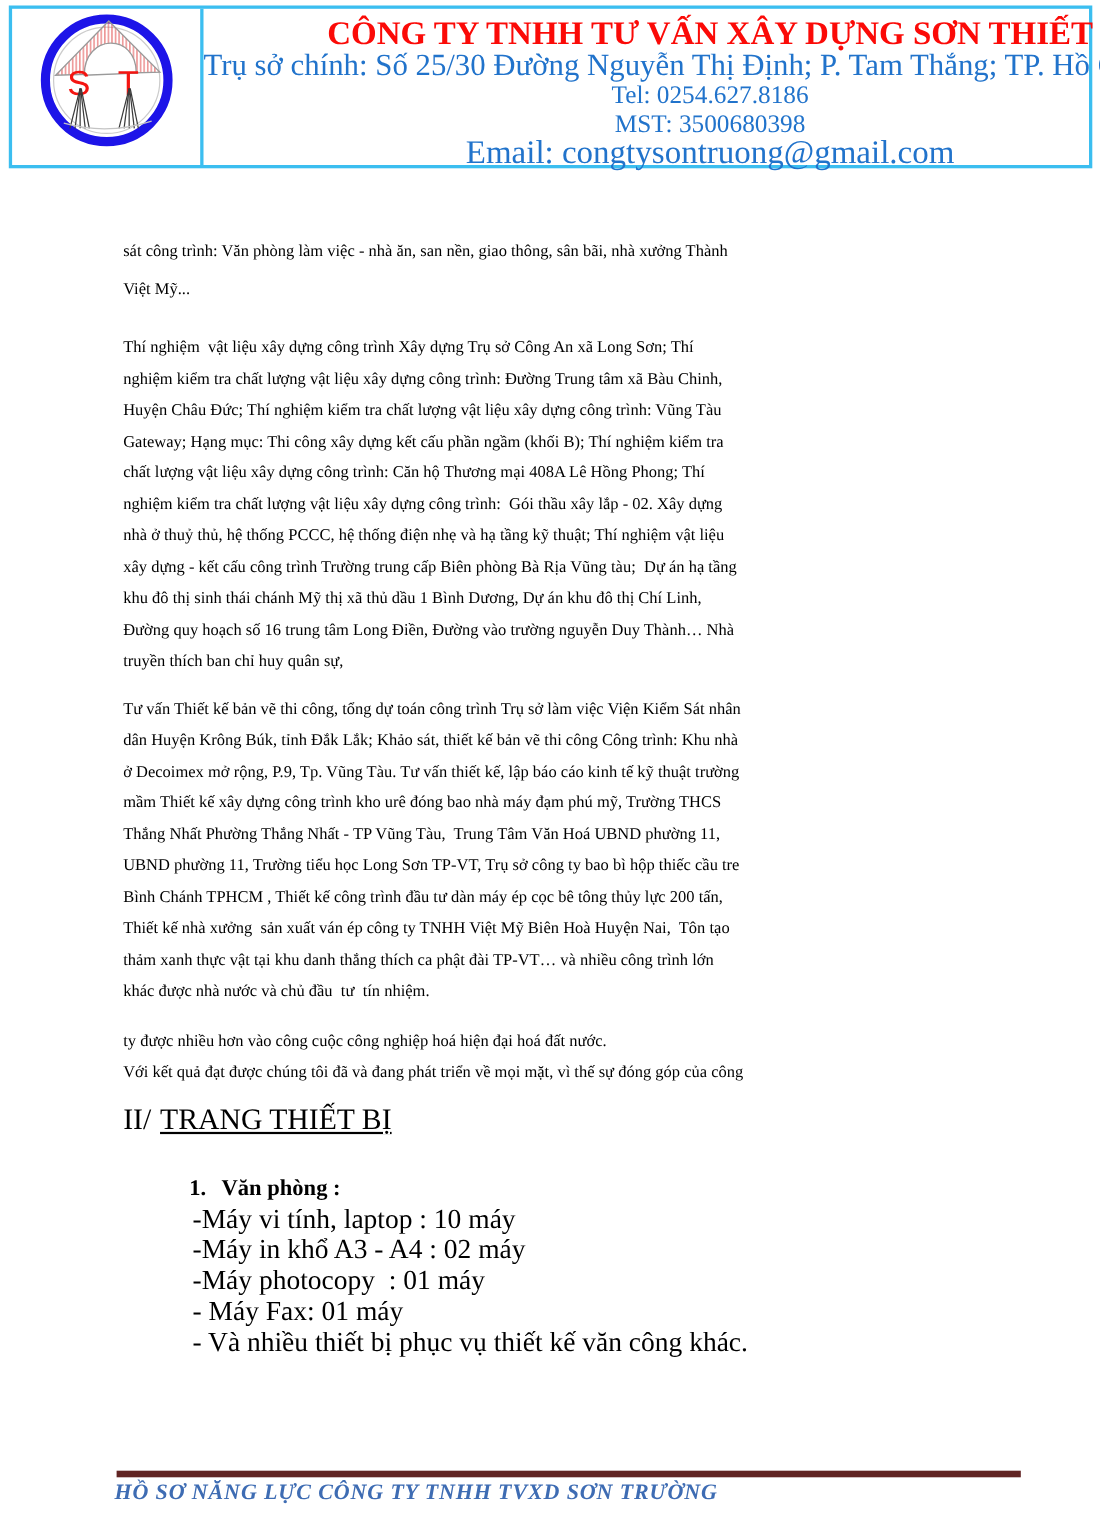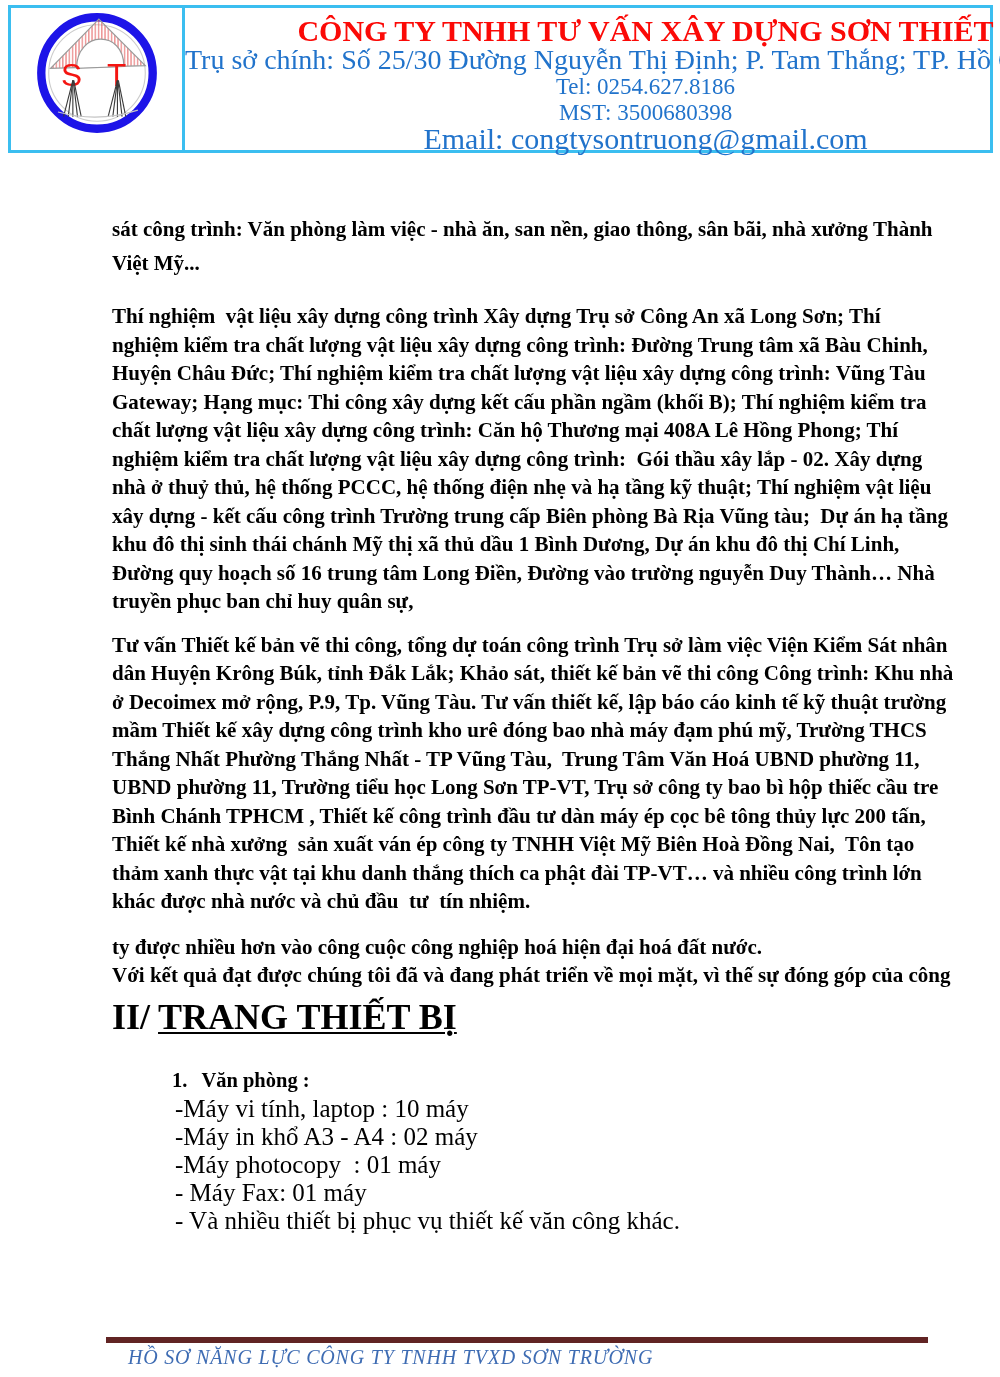--- a/index.html
+++ b/index.html
@@ -20,42 +20,42 @@
   .company-name{
     font-size:30px;font-weight:bold;color:var(--company-red,#fb0a07);
     line-height:31px;white-space:nowrap;
   }
   .hdr-line{color:var(--header-blue,#2173cb);}
   .address{font-size:28px;line-height:28px;white-space:nowrap;}
   .tel,.mst{font-size:23px;line-height:26px;}
   .email{font-size:30px;line-height:26px;}
   
   .doc-body{position:absolute;left:112px;top:0;width:840px;}
-  .para{font-size:21px;font-weight:bold;}
+  .para{font-size:15px;}
   .para .line{white-space:pre;line-height:28.5px;}
   .para-1 .line{line-height:34px;}
   .para-1{margin-top:212px;}
   .para-2{margin-top:22px;}
   .para-3{margin-top:15px;}
   .para-4{margin-top:17px;}
-  .section-heading{margin-top:11px;font-size:36px;font-weight:bold;line-height:33px;}
+  .section-heading{margin-top:11px;font-size:27px;font-weight:normal;line-height:33px;}
   .section-heading .title{text-decoration:underline;text-decoration-thickness:2px;text-underline-offset:3px;margin-left:8px;}
   .equip{margin-top:32px;margin-left:60px;}
   .equip-title{font-size:20.5px;font-weight:bold;line-height:29px;}
   .equip-title .num{margin-right:14px;}
   .equip-items{margin-left:3px;}
   .equip-items .line{white-space:pre;font-size:25px;line-height:28.2px;}
   
   .footer-rule{
     position:absolute;left:106px;top:1337px;width:822px;height:6px;
     background:var(--footer-rule-maroon,#612423);
   }
   .footer-text{
-    position:absolute;left:128px;top:1346px;
-    font-size:20px;font-weight:normal;font-style:italic;letter-spacing:0.8px;
+    position:absolute;left:104px;top:1346px;
+    font-size:20px;font-weight:bold;font-style:italic;letter-spacing:0.8px;
     color:var(--footer-text-blue,#3e6cb3);white-space:nowrap;
   }
 </style>
 </head>
 <body>
 
 <div class="page">
 
   <div class="header-box">
     <div class="logo-cell">
@@ -105,31 +105,31 @@
         <div class="line">Thí nghiệm  vật liệu xây dựng công trình Xây dựng Trụ sở Công An xã Long Sơn; Thí</div>
         <div class="line">nghiệm kiểm tra chất lượng vật liệu xây dựng công trình: Đường Trung tâm xã Bàu Chinh,</div>
         <div class="line">Huyện Châu Đức; Thí nghiệm kiểm tra chất lượng vật liệu xây dựng công trình: Vũng Tàu</div>
         <div class="line">Gateway; Hạng mục: Thi công xây dựng kết cấu phần ngầm (khối B); Thí nghiệm kiểm tra</div>
         <div class="line">chất lượng vật liệu xây dựng công trình: Căn hộ Thương mại 408A Lê Hồng Phong; Thí</div>
         <div class="line">nghiệm kiểm tra chất lượng vật liệu xây dựng công trình:  Gói thầu xây lắp - 02. Xây dựng</div>
         <div class="line">nhà ở thuỷ thủ, hệ thống PCCC, hệ thống điện nhẹ và hạ tầng kỹ thuật; Thí nghiệm vật liệu</div>
         <div class="line">xây dựng - kết cấu công trình Trường trung cấp Biên phòng Bà Rịa Vũng tàu;  Dự án hạ tầng</div>
         <div class="line">khu đô thị sinh thái chánh Mỹ thị xã thủ dầu 1 Bình Dương, Dự án khu đô thị Chí Linh,</div>
         <div class="line">Đường quy hoạch số 16 trung tâm Long Điền, Đường vào trường nguyễn Duy Thành… Nhà</div>
-        <div class="line">truyền phục ban chỉ huy quân sự,</div>
+        <div class="line">truyền thích ban chỉ huy quân sự,</div>
       </div>
     <div class="para para-3">
         <div class="line">Tư vấn Thiết kế bản vẽ thi công, tổng dự toán công trình Trụ sở làm việc Viện Kiểm Sát nhân</div>
         <div class="line">dân Huyện Krông Búk, tỉnh Đắk Lắk; Khảo sát, thiết kế bản vẽ thi công Công trình: Khu nhà</div>
         <div class="line">ở Decoimex mở rộng, P.9, Tp. Vũng Tàu. Tư vấn thiết kế, lập báo cáo kinh tế kỹ thuật trường</div>
         <div class="line">mầm Thiết kế xây dựng công trình kho urê đóng bao nhà máy đạm phú mỹ, Trường THCS</div>
         <div class="line">Thắng Nhất Phường Thắng Nhất - TP Vũng Tàu,  Trung Tâm Văn Hoá UBND phường 11,</div>
         <div class="line">UBND phường 11, Trường tiểu học Long Sơn TP-VT, Trụ sở công ty bao bì hộp thiếc cầu tre</div>
         <div class="line">Bình Chánh TPHCM , Thiết kế công trình đầu tư dàn máy ép cọc bê tông thủy lực 200 tấn,</div>
-        <div class="line">Thiết kế nhà xưởng  sản xuất ván ép công ty TNHH Việt Mỹ Biên Hoà Đồng Nai,  Tôn tạo</div>
+        <div class="line">Thiết kế nhà xưởng  sản xuất ván ép công ty TNHH Việt Mỹ Biên Hoà Huyện Nai,  Tôn tạo</div>
         <div class="line">thảm xanh thực vật tại khu danh thắng thích ca phật đài TP-VT… và nhiều công trình lớn</div>
         <div class="line">khác được nhà nước và chủ đầu  tư  tín nhiệm.</div>
       </div>
     <div class="para para-4">
         <div class="line">ty được nhiều hơn vào công cuộc công nghiệp hoá hiện đại hoá đất nước.</div>
         <div class="line">Với kết quả đạt được chúng tôi đã và đang phát triển về mọi mặt, vì thế sự đóng góp của công</div>
       </div>
 
     <div class="section-heading">
       <span class="prefix">II/</span><span class="title">TRANG THIẾT BỊ</span>

